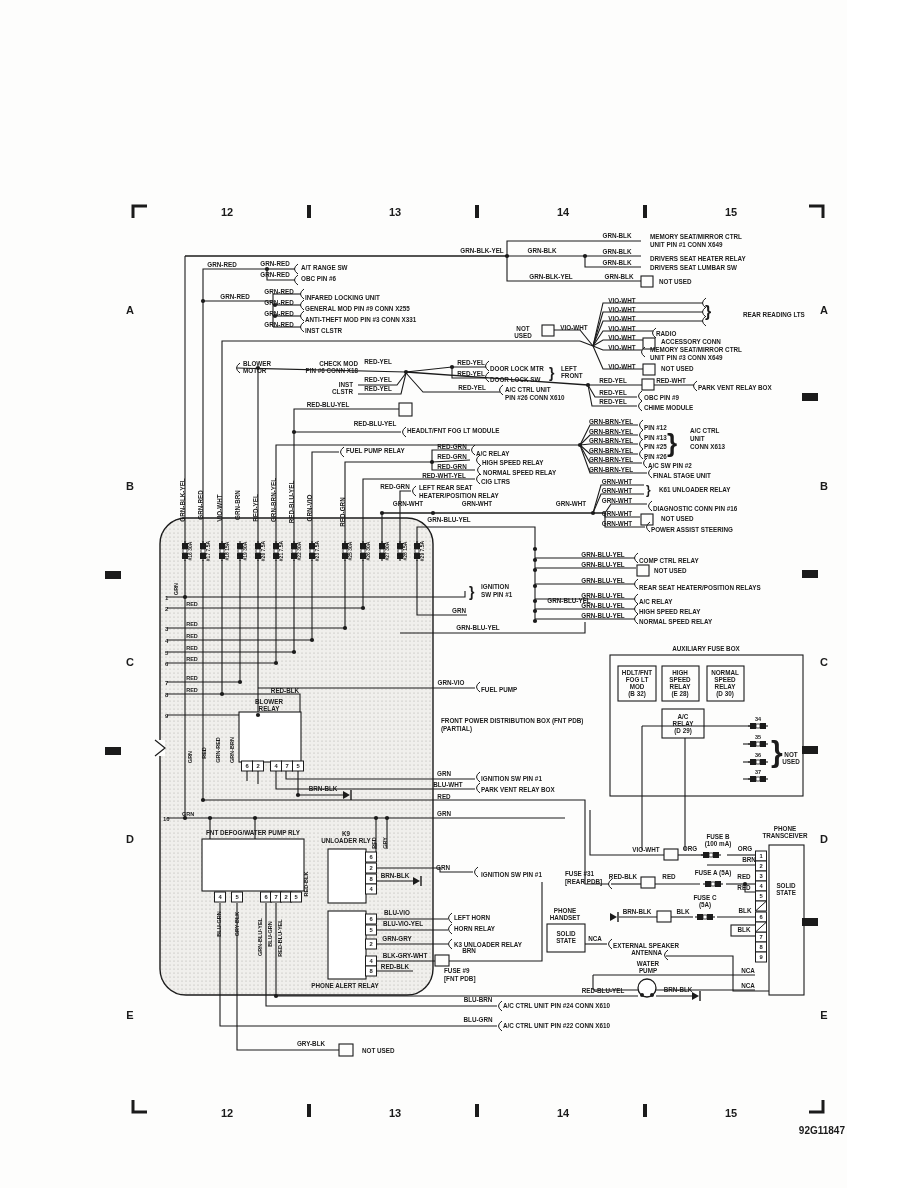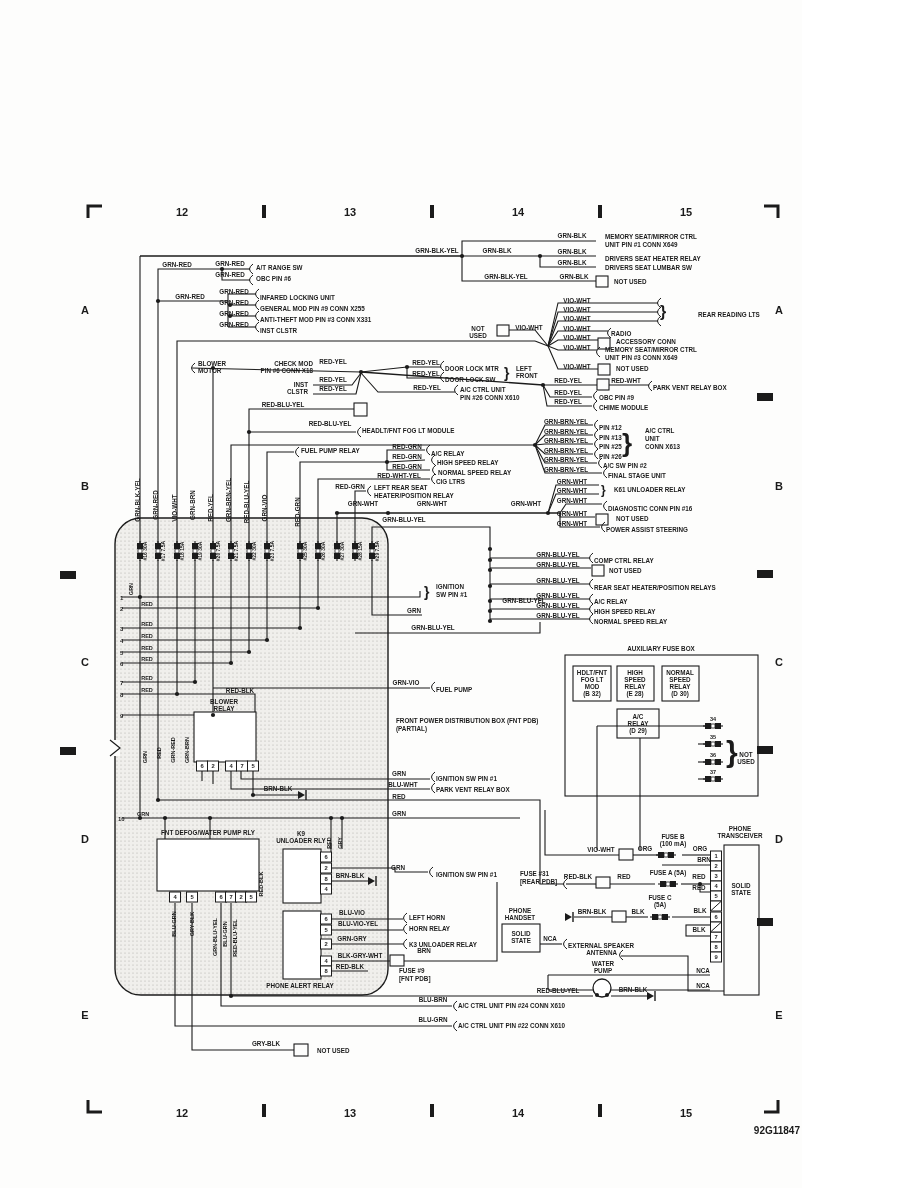--- a/index.html
+++ b/index.html
@@ -1,17 +1,17 @@
 <!DOCTYPE html>
 <html><head>
 <meta charset="utf-8">
 <style>
   html,body{margin:0;padding:0;background:#ffffff;}
   #page{position:relative;width:802px;height:1188px;background:#fdfdfc;overflow:hidden;
-        font-family:"Liberation Sans",sans-serif;}
+        font-family:"Liberation Sans",sans-serif;padding-left:45px;}
   svg text{font-family:"Liberation Sans",sans-serif;font-weight:bold;fill:#1b1b1b;}
 </style>
 </head>
 <body>
 
 <div id="page">
   <svg id="cv" width="918" height="1188" viewBox="0 0 918 1188">
       <defs>
         <pattern id="dots" width="4" height="4" patternUnits="userSpaceOnUse">
           <circle cx="1" cy="1" r="0.55" fill="#a8a8a4"></circle>

